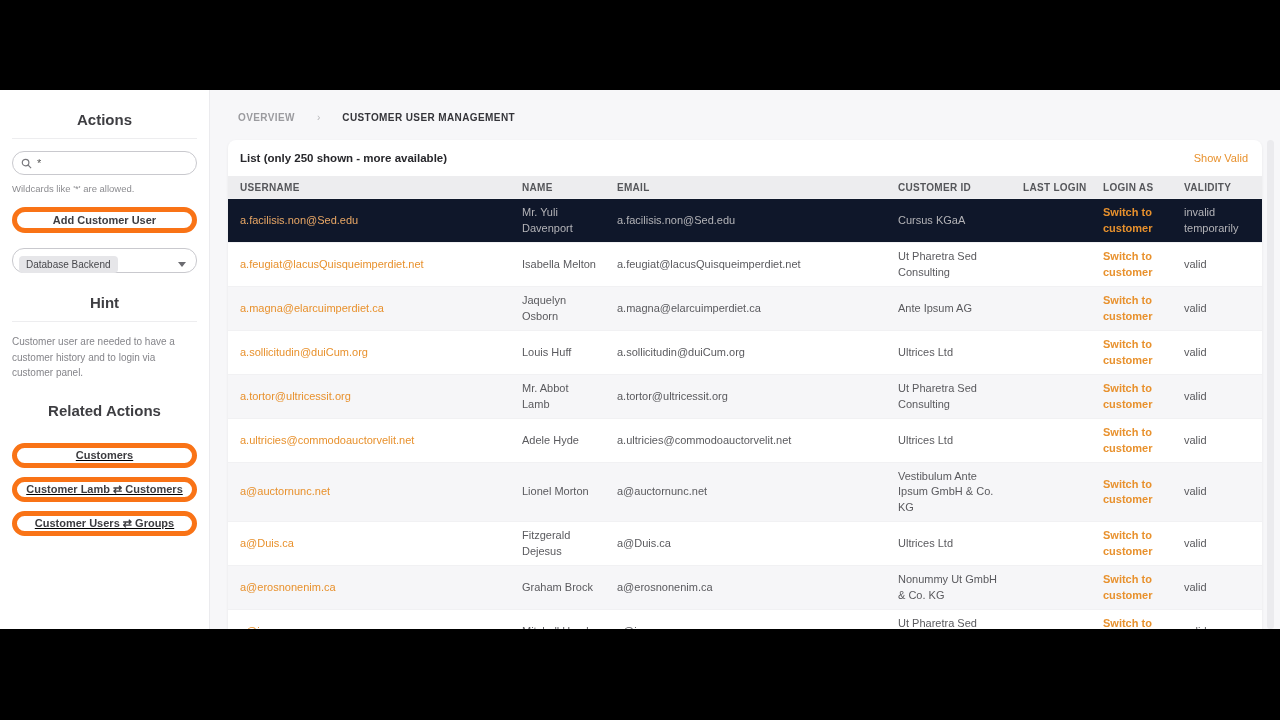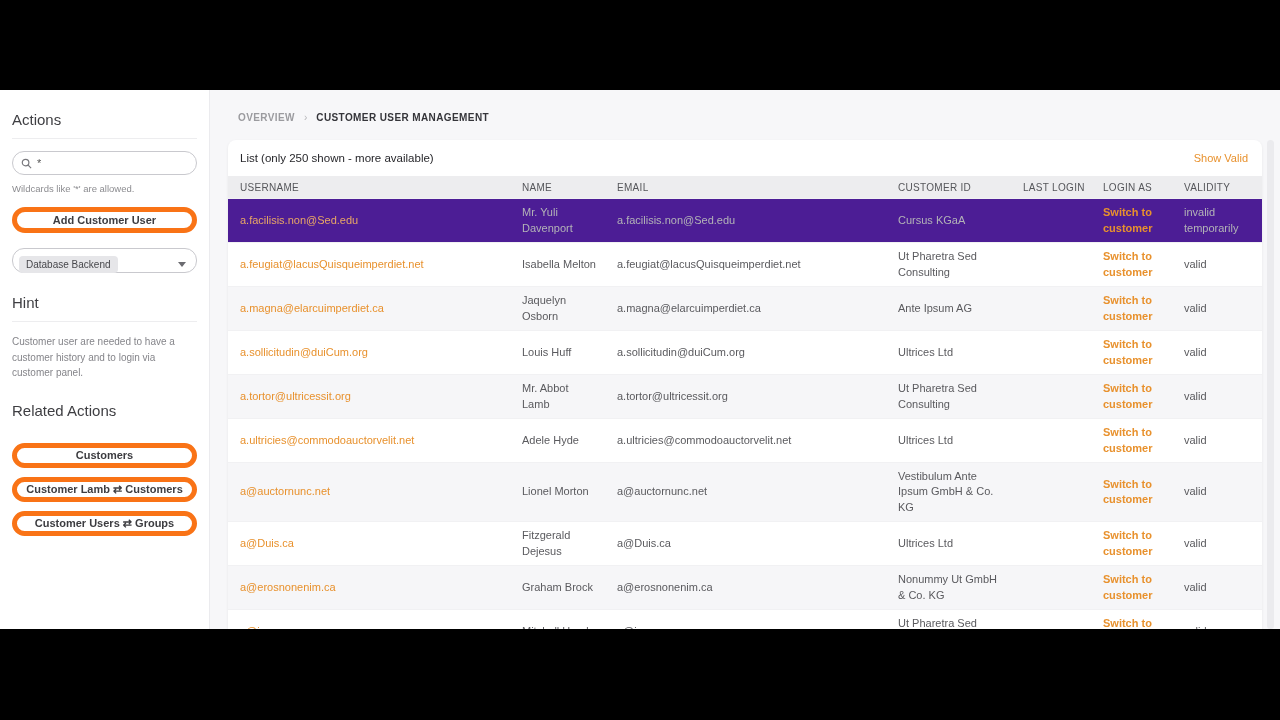--- a/index.html
+++ b/index.html
@@ -9,55 +9,55 @@
     background:#000; font-family:"Liberation Sans", sans-serif;
   }
   .letterbox { position:absolute; left:0; width:1280px; background:#000; }
   .letterbox.top { top:0; height:90px; }
   .letterbox.bottom { top:629px; height:91px; }
 
   .content { position:absolute; top:90px; left:0; width:1280px; height:539px; background:#f7f7f9; overflow:hidden; }
 
   
   .sidebar { position:absolute; left:0; top:0; width:210px; height:539px; background:#fff; border-right:1px solid #ebebee; padding:0 12px; }
-  .side-heading { font-size:15px; color:#3e3e42; margin-top:21px; font-weight:400; }
+  .side-heading { font-size:15px; color:#3e3e42; margin-top:21px; font-weight:700;text-align:center; }
   .side-rule { border:none; border-top:1px solid #ededef; margin:10px 0 12px 0; }
   .search-wrap { position:relative; height:24px; border:1px solid #c9c9ce; border-radius:12px; background:#fff; display:flex; align-items:center; padding:0 8px; }
   .search-wrap svg { flex:0 0 auto; }
   .search-input { border:none; outline:none; width:120px; font-size:11px; color:#555; margin-left:5px; background:transparent; font-family:"Liberation Sans", sans-serif; }
   .wildcard-hint { font-size:9.5px; color:#8c8c90; margin-top:8px; }
   .pill-btn { display:block; width:100%; height:26px; background:#fff; border:5px solid #f97316; border-radius:13px; font-size:11px; font-weight:bold; color:#3c3c40; cursor:pointer; font-family:"Liberation Sans", sans-serif; margin-top:13px; }
   .select-wrap { position:relative; height:25px; border:1px solid #c9c9ce; border-radius:12px; background:#fff; display:flex; align-items:center; padding:8px 10px 0 6px; margin-top:15px; cursor:pointer; }
   .select-pill { background:#e6e6e9; border-radius:4px; font-size:10px; color:#47474b; padding:3px 7px; white-space:nowrap; }
   .select-caret { margin-left:auto; width:0; height:0; border-left:4px solid transparent; border-right:4px solid transparent; border-top:5px solid #6b6b70; }
   .hint-text { font-size:10px; color:#85858a; line-height:1.55; margin-top:2px; }
-  .related-stack { margin-top:24px; }
+  .related-stack { margin-top:24px;text-decoration:underline; }
   .related-stack .pill-btn { margin-top:0; margin-bottom:9px; height:25px; }
 
   
   .main { position:absolute; left:210px; top:0; width:1070px; height:539px; }
-  .breadcrumb { position:absolute; left:28px; top:22px; display:flex; align-items:center; gap:9px; }
+  .breadcrumb { position:absolute; left:28px; top:22px; display:flex; align-items:center; gap:22px; }
   .crumb-root { font-size:10px; font-weight:bold; letter-spacing:0.4px; color:#9b9b9f; cursor:pointer; }
   .crumb-sep { font-size:10px; color:#b5b5b9; }
   .crumb-current { font-size:10px; font-weight:bold; letter-spacing:0.4px; color:#35353a; }
 
   .scroll-track { position:absolute; right:6px; top:50px; width:7px; height:489px; background:#ebebee; border-radius:4px; }
 
   .card { position:absolute; left:18px; top:50px; width:1034px; height:620px; background:#fff; border-radius:8px; box-shadow:0 1px 3px rgba(0,0,0,0.07); overflow:hidden; }
   .card-titlebar { display:flex; align-items:center; height:36px; padding:0 14px 0 12px; }
-  .card-title { font-size:11.5px; font-weight:normal; color:#27272b; }
+  .card-title { font-size:11.5px; font-weight:bold; color:#27272b; }
   .show-valid { margin-left:auto; font-size:11px; color:var(--accent); cursor:pointer; }
 
   .grid-row { display:grid; grid-template-columns:282px 95px 281px 125px 80px 81px 1fr; }
   .thead { background:#ededef; height:22px; align-items:center; }
-  .th { font-size:10px; font-weight:normal; color:#55565a; letter-spacing:0.3px; padding:0 8px 0 12px; white-space:nowrap; }
+  .th { font-size:10px; font-weight:bold; color:#55565a; letter-spacing:0.3px; padding:0 8px 0 12px; white-space:nowrap; }
 
   .trow { align-items:center; border-top:1px solid #f1f1f3; min-height:44px; padding:6px 0; font-size:11px; color:#5a5a5e; line-height:1.4; background:#fff; }
   .trow.shaded { background:#f6f6f8; }
-  .trow.invalid { background:#4c1d95; }
+  .trow.invalid { background:#0f172a; }
   .trow.invalid .td { color:#b3b3b7; }
   .td { padding:0 8px 0 12px; word-break:break-word; }
   .td.username a { color:var(--accent); text-decoration:none; cursor:pointer; }
   .trow.invalid .td.username a { color:#e9a765; }
   .td.login-as a { color:var(--accent); text-decoration:none; cursor:pointer;font-weight:bold; }
 </style>
 </head>
 <body>
 
 <div class="stage">

